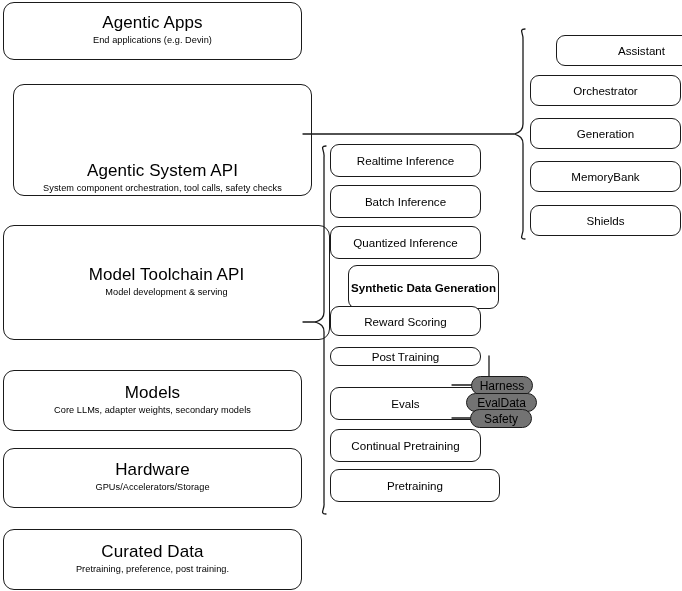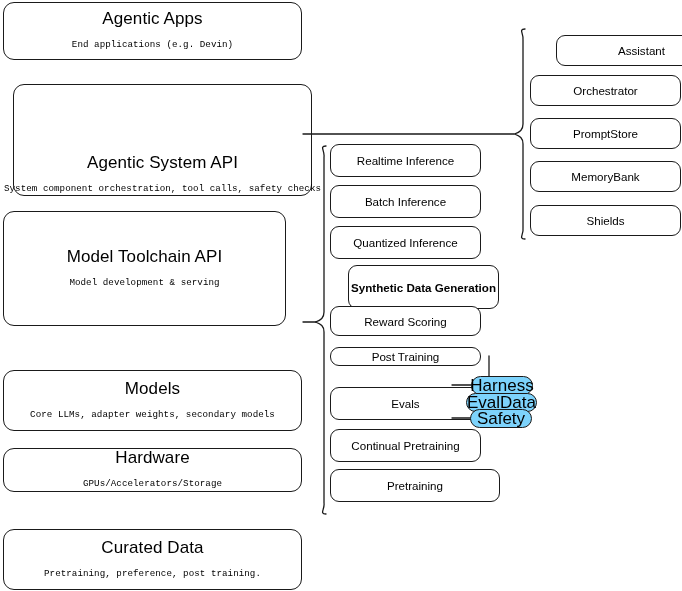--- a/index.html
+++ b/index.html
@@ -37,22 +37,21 @@
     font-size: 17px;
     line-height: 15px;
     letter-spacing: 0.1px;
     white-space: nowrap;
   }
   .box .subtitle {
     font-size: 9.2px;
     line-height: 13px;
     letter-spacing: 0.05px;
     white-space: nowrap;
-    margin-top: 12px;
-    font-family: Liberation Mono, monospace;
+    margin-top: 4px;
   }
 
   
   .stack-box .inner {
     display: flex;
     flex-direction: column;
     align-items: center;
   }
 
   
@@ -69,25 +68,25 @@
     color: #000000;
     white-space: nowrap;
   }
 
   
   .pill {
     position: absolute;
     box-sizing: border-box;
     border: 1.4px solid #1a1a1a;
     border-radius: 999px;
-    background: #7dd3fc;
+    background: #737373;
     display: flex;
     align-items: center;
     justify-content: center;
-    font-size: 17px;
+    font-size: 12px;
     color: #000000;
     white-space: nowrap;
     z-index: 6;
   }
 
   
   #wires {
     position: absolute;
     left: 0;
     top: 0;
@@ -144,35 +143,35 @@
     </div>
   </div>
 
   <div class="box stack-box" style="left:13px; top:84px; width:299px; height:112px;justify-content:flex-end;">
     <div class="inner">
       <div class="title">Agentic System API</div>
       <div class="subtitle">System component orchestration, tool calls, safety checks</div>
     </div>
   </div>
 
-  <div class="box stack-box" style="left:3px; top:211px; width:283px; height:115px;">
+  <div class="box stack-box" style="left:3px; top:225px; width:327px; height:115px;">
     <div class="inner">
       <div class="title">Model Toolchain API</div>
       <div class="subtitle">Model development &amp; serving</div>
     </div>
   </div>
 
   <div class="box stack-box" style="left:3px; top:370px; width:299px; height:61px;">
     <div class="inner">
       <div class="title">Models</div>
       <div class="subtitle">Core LLMs, adapter weights, secondary models</div>
     </div>
   </div>
 
-  <div class="box stack-box" style="left:3px; top:448px; width:299px; height:44px;">
+  <div class="box stack-box" style="left:3px; top:448px; width:299px; height:60px;">
     <div class="inner">
       <div class="title">Hardware</div>
       <div class="subtitle">GPUs/Accelerators/Storage</div>
     </div>
   </div>
 
   <div class="box stack-box" style="left:3px; top:529px; width:299px; height:61px;">
     <div class="inner">
       <div class="title">Curated Data</div>
       <div class="subtitle">Pretraining, preference, post training.</div>
@@ -229,21 +228,21 @@
 
   <div class="chip" style="left:556px; top:35px; width:171px; height:31px;">
     <span>Assistant</span>
   </div>
 
   <div class="chip" style="left:530px; top:75px; width:151px; height:31px;">
     <span>Orchestrator</span>
   </div>
 
   <div class="chip" style="left:530px; top:118px; width:151px; height:31px;">
-    <span>PromptStore</span>
+    <span>Generation</span>
   </div>
 
   <div class="chip" style="left:530px; top:161px; width:151px; height:31px;">
     <span>MemoryBank</span>
   </div>
 
   <div class="chip" style="left:530px; top:205px; width:151px; height:31px;">
     <span>Shields</span>
   </div>
 

